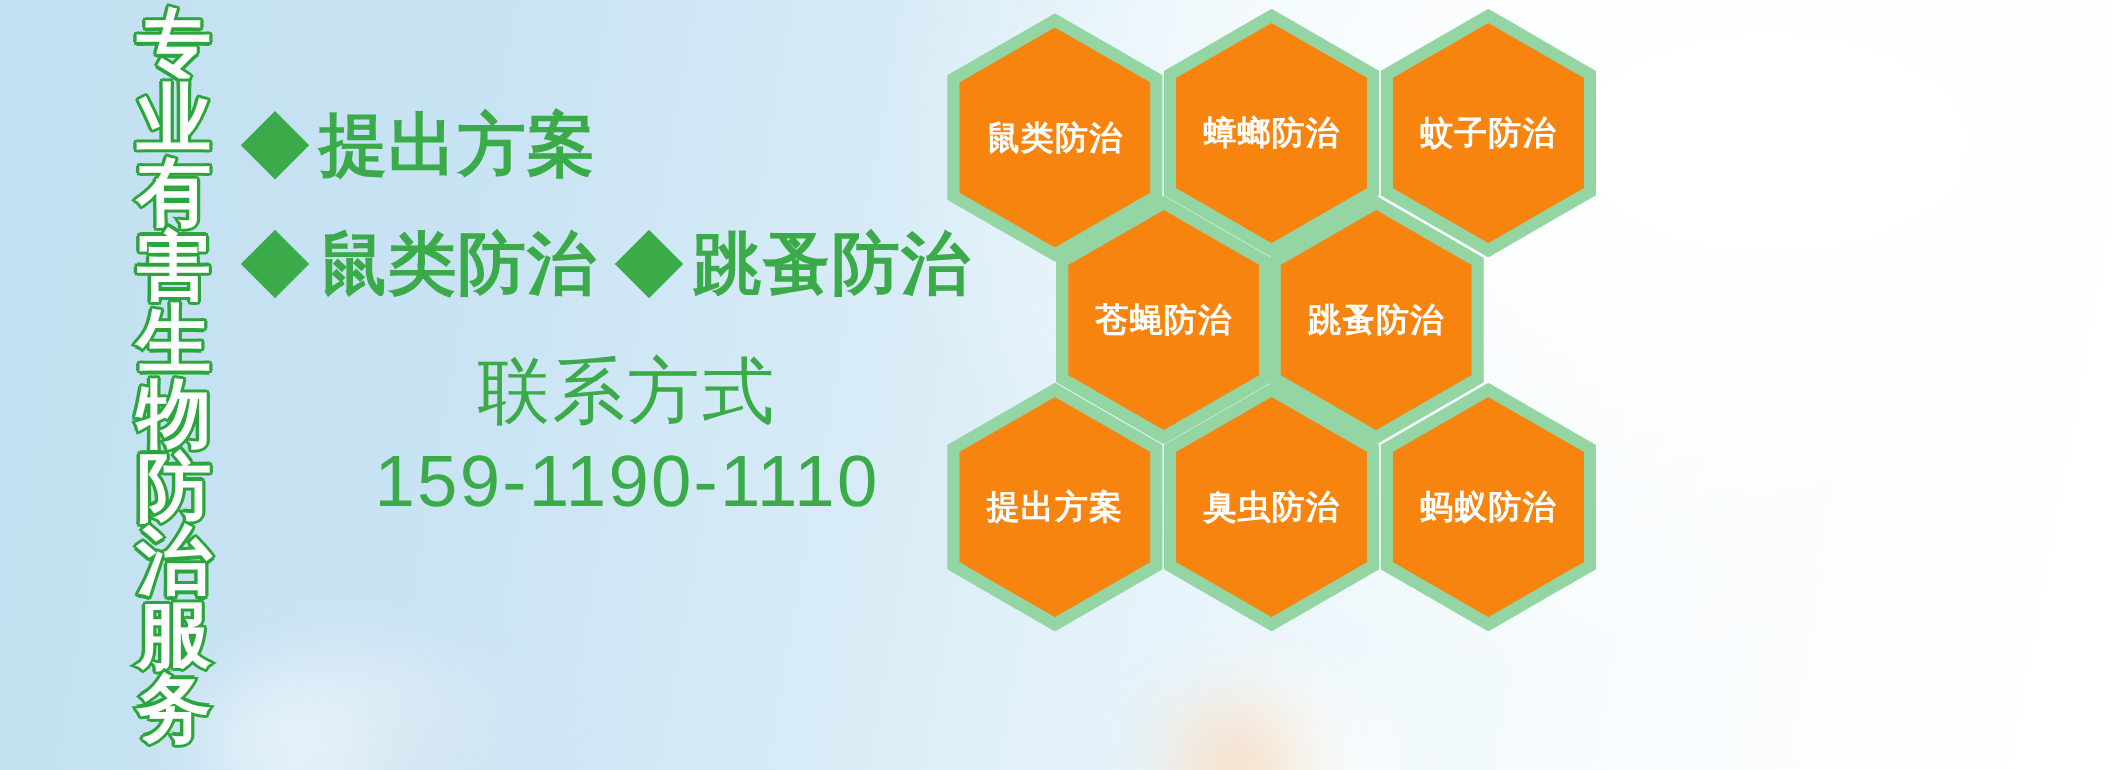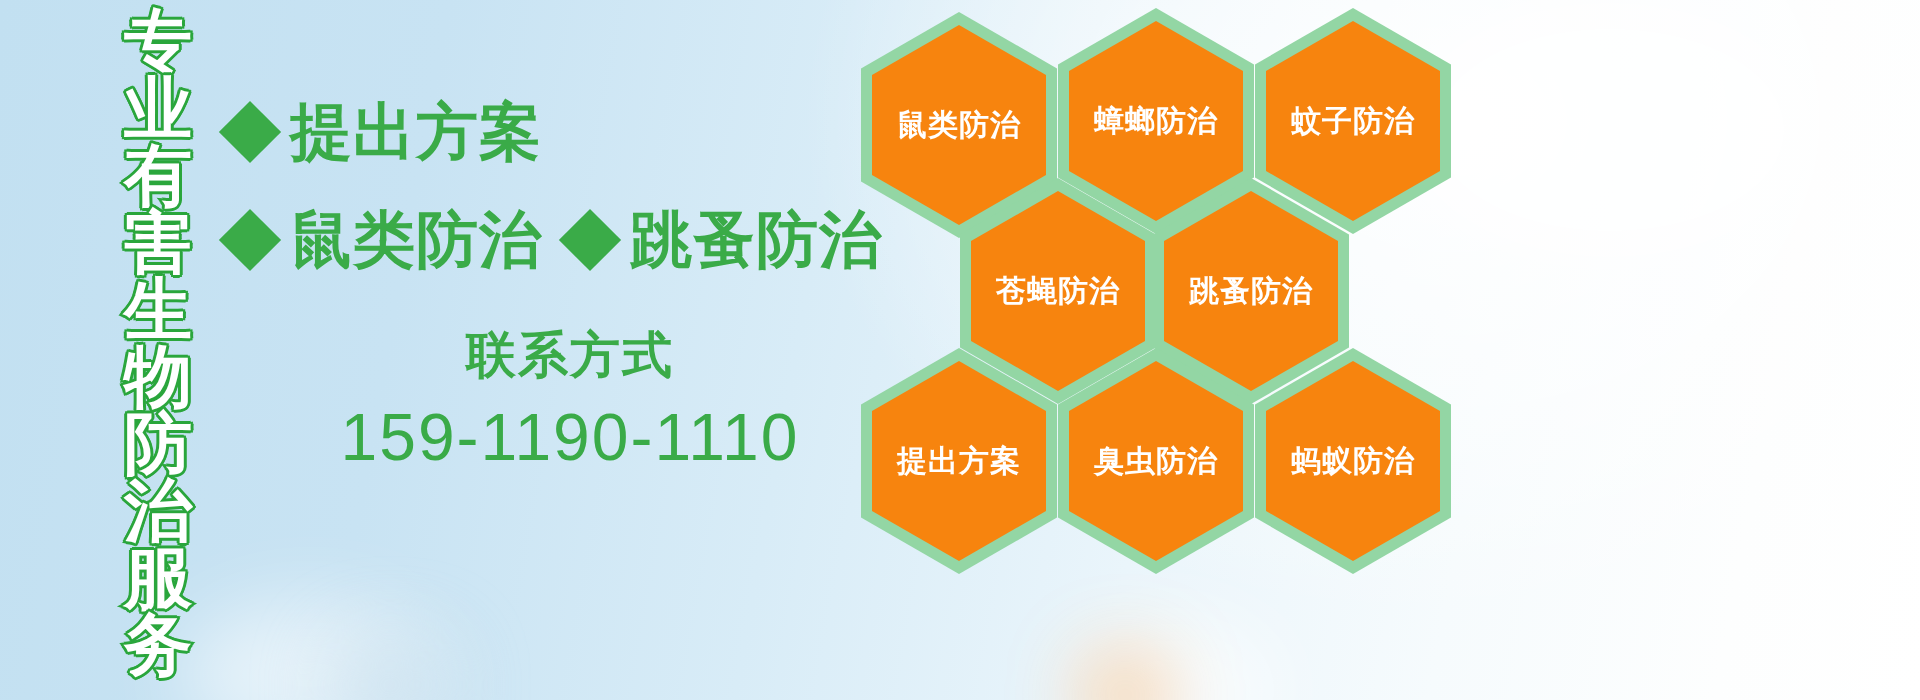--- a/index.html
+++ b/index.html
@@ -92,22 +92,22 @@
 
   
   #contact {
     position: absolute;
     left: 300px;
     top: 316px;
     width: 540px;
     text-align: center;
   }
   #contact-title {
-    font-size: 50px;
-    font-weight: bold;
+    font-size: 66px;
+    font-weight: normal;
     color: #3aab48;
     letter-spacing: 2px;
     line-height: 78px;
   }
   .contact-phone {
     font-size: 66px;
     color: #3aab48;
     letter-spacing: 2px;
     line-height: 86px;
     font-weight: normal;

